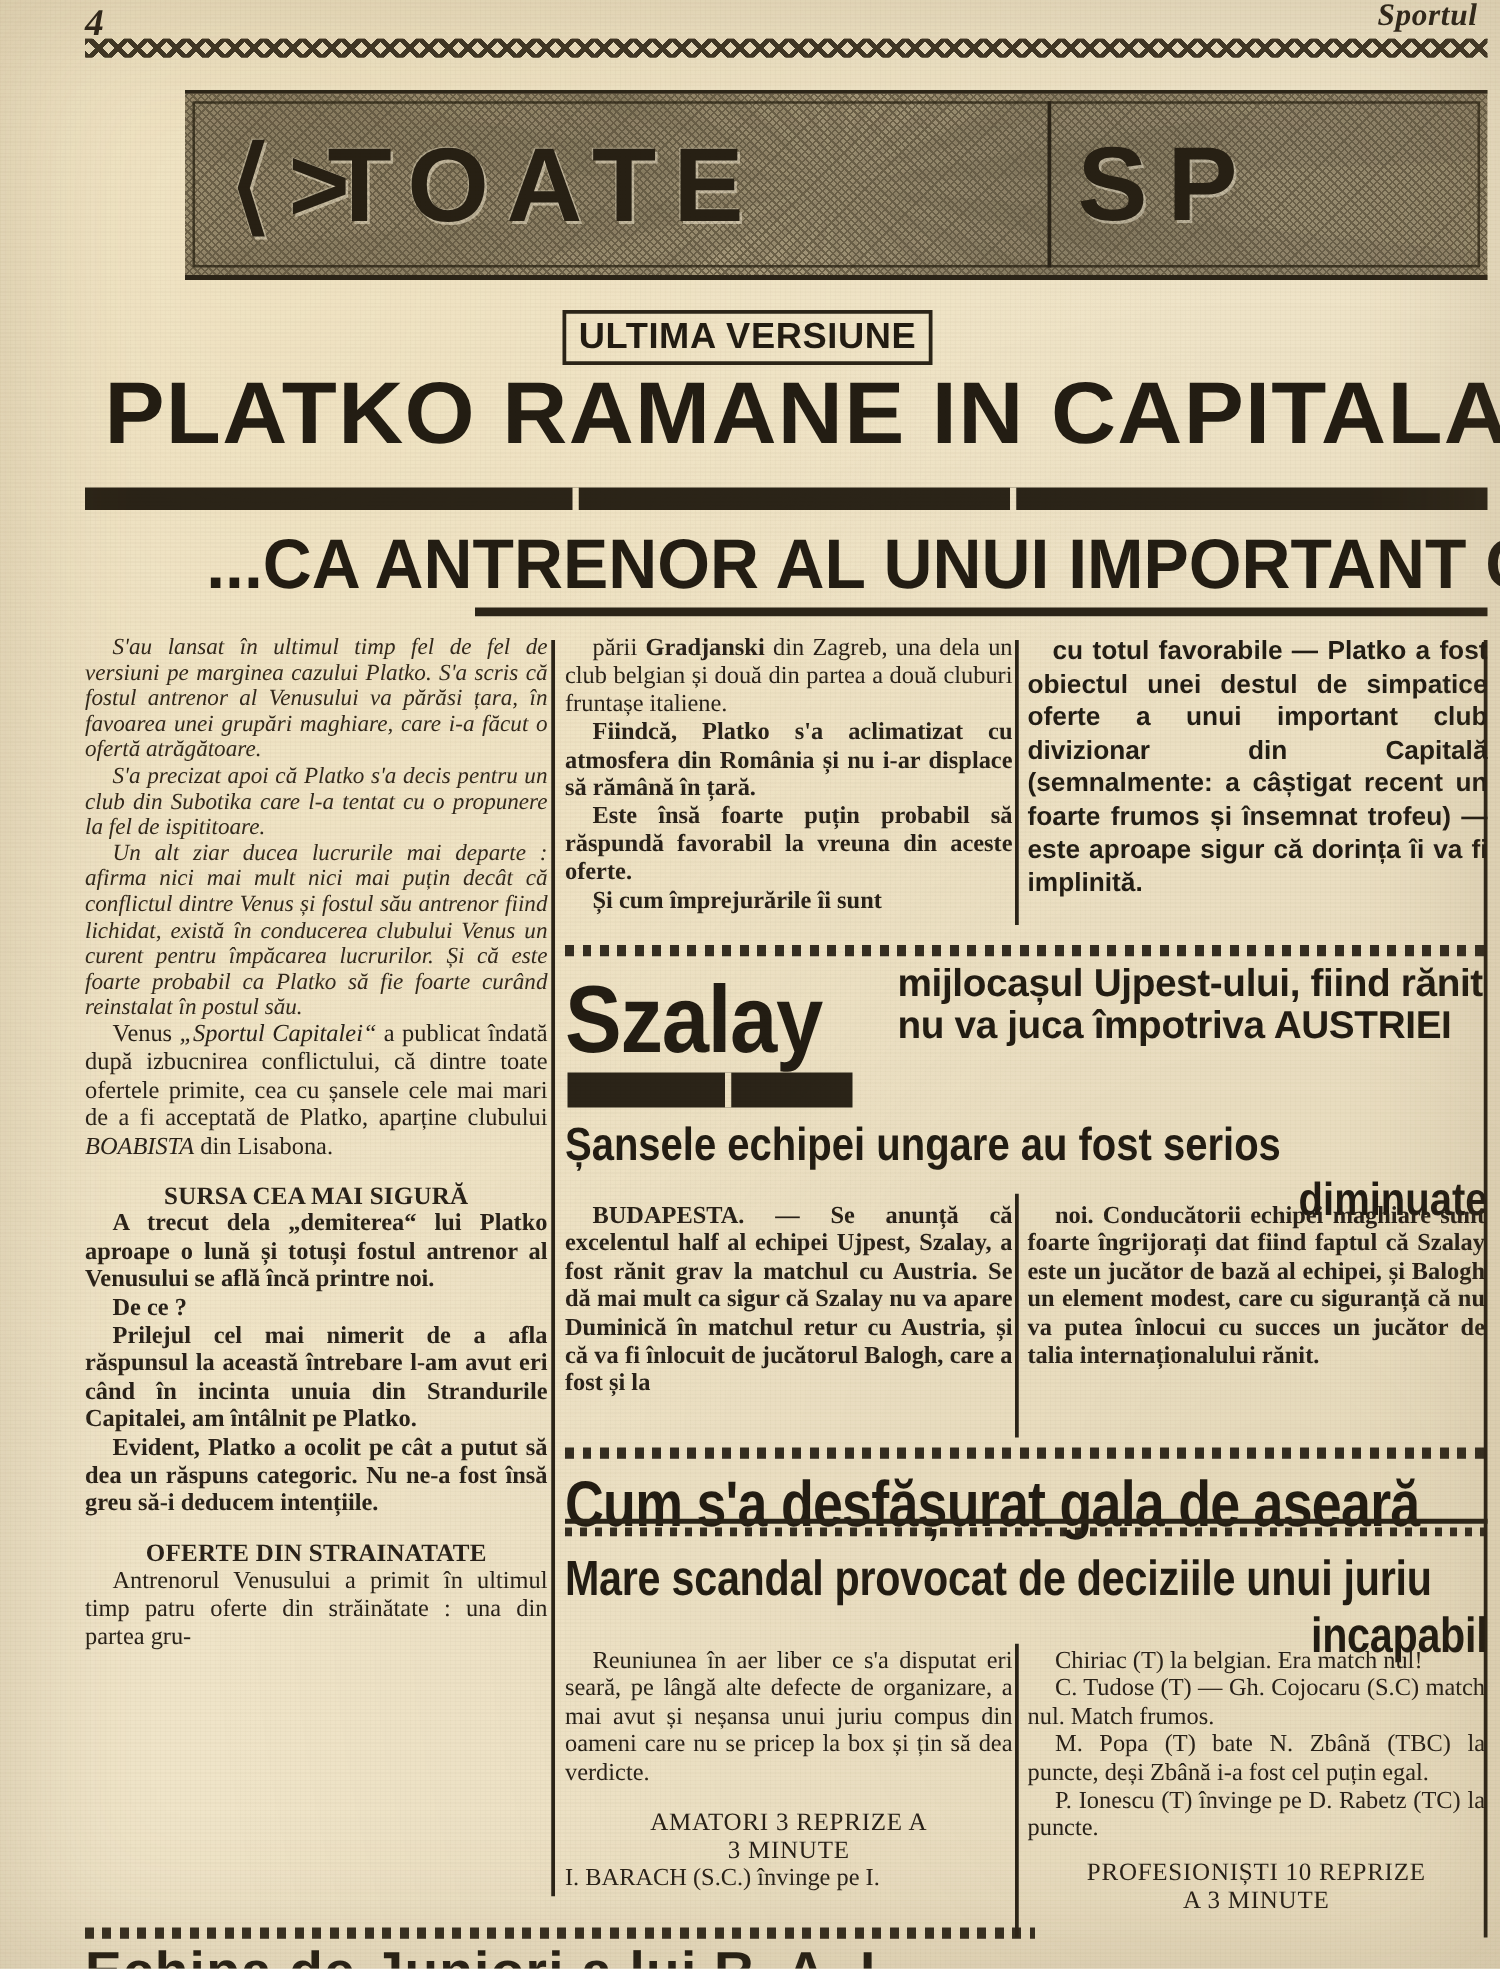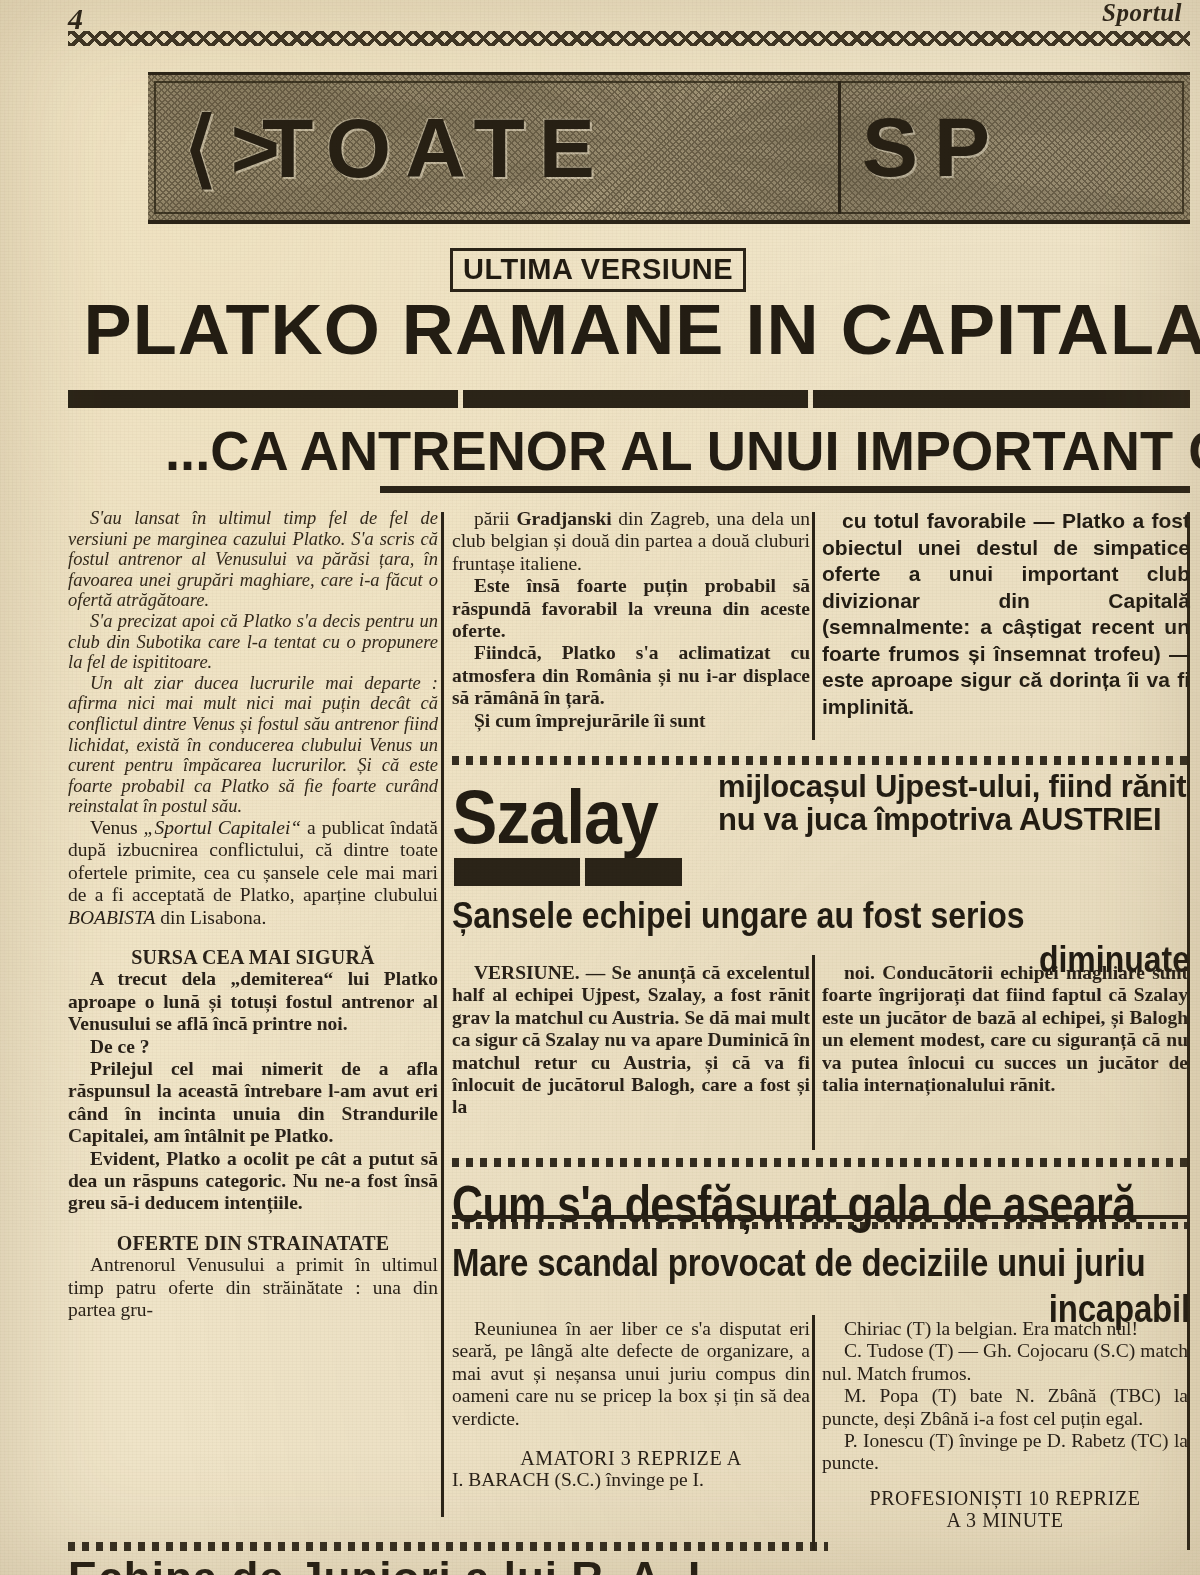--- a/index.html
+++ b/index.html
@@ -187,57 +187,58 @@
     <p class="rom bld">A trecut dela „demiterea“ lui Platko aproape o lună și totuși fostul antrenor al Venusului se află încă printre noi.</p>
     <p class="rom bld">De ce ?</p>
     <p class="rom bld">Prilejul cel mai nimerit de a afla răspunsul la această întrebare l-am avut eri când în incinta unuia din Strandurile Capitalei, am întâlnit pe Platko.</p>
     <p class="rom bld">Evident, Platko a ocolit pe cât a putut să dea un răspuns categoric. Nu ne-a fost însă greu să-i deducem intențiile.</p>
     <p class="rom sub">OFERTE DIN STRAINATATE</p>
     <p class="rom">Antrenorul Venusului a primit în ultimul timp patru oferte din străinătate : una din partea gru-</p>
   </div>
 
   <div class="col c2">
     <p class="rom"><span>pării </span><b>Gradjanski</b><span> din Zagreb, una dela un club belgian și două din partea a două cluburi fruntașe italiene.</span></p>
+    <p class="rom bld">Fiindcă, Platko s'a aclimatizat cu atmosfera din România și nu i-ar displace să rămână în țară.</p>
     <p class="rom bld">Este însă foarte puțin probabil să răspundă favorabil la vreuna din aceste oferte.</p>
-    <p class="rom bld">Fiindcă, Platko s'a aclimatizat cu atmosfera din România și nu i-ar displace să rămână în țară.</p>
     <p class="rom bld">Și cum împrejurările îi sunt</p>
   </div>
 
   <div class="col c3">
     <p class="sans">cu totul favorabile — Platko a fost obiectul unei destul de simpatice oferte a unui important club divizionar din Capitală (semnalmente: a câștigat recent un foarte frumos și însemnat trofeu) — este aproape sigur că dorința îi va fi implinită.</p>
   </div>
 
   <div class="checker" style="left:452px;top:756px;width:738px;"></div>
   <div class="szalay">Szalay</div>
   <div class="szblack"></div>
   <div class="szhead">mijlocașul Ujpest-ului, fiind rănit nu va juca împotriva AUSTRIEI</div>
   <div class="szsub">
     <span>Șansele echipei ungare au fost serios</span>
     <span class="r2">diminuate</span>
   </div>
 
   <div class="col" style="left:452px;top:962px;width:358px;">
-    <p class="rom bld"><b>VERSIUNE. —</b><span> Se anunță că excelentul half al echipei Ujpest, Szalay, a fost rănit grav la matchul cu Austria. Se dă mai mult ca sigur că Szalay nu va apare Duminică în matchul retur cu Austria, și că va fi înlocuit de jucătorul Balogh, care a fost și la</span></p>
+    <p class="rom bld"><b>BUDAPESTA. —</b><span> Se anunță că excelentul half al echipei Ujpest, Szalay, a fost rănit grav la matchul cu Austria. Se dă mai mult ca sigur că Szalay nu va apare Duminică în matchul retur cu Austria, și că va fi înlocuit de jucătorul Balogh, care a fost și la</span></p>
   </div>
   <div class="col" style="left:822px;top:962px;width:366px;">
     <p class="rom bld">noi. Conducătorii echipei maghiare sunt foarte îngrijorați dat fiind faptul că Szalay este un jucător de bază al echipei, și Balogh un element modest, care cu siguranță că nu va putea înlocui cu succes un jucător de talia internaționalului rănit.</p>
   </div>
 
   <div class="checker" style="left:452px;top:1158px;width:738px;"></div>
   <div class="galahead">Cum s'a desfășurat gala de aseară</div>
   <div class="galarule"></div>
   <div class="checker thin" style="left:452px;top:1222px;width:738px;"></div>
   <div class="scandal">
     <span>Mare scandal provocat de deciziile unui juriu</span>
     <span class="r2">incapabil</span>
   </div>
 
   <div class="col" style="left:452px;top:1318px;width:358px;">
     <p class="rom">Reuniunea în aer liber ce s'a disputat eri seară, pe lângă alte defecte de organizare, a mai avut și neșansa unui juriu compus din oameni care nu se pricep la box și țin să dea verdicte.</p>
     <p class="rom sub" style="font-weight:normal;letter-spacing:.6px;">AMATORI 3 REPRIZE A</p>
+    <p class="rom sub" style="font-weight:normal;letter-spacing:.6px;margin-top:0;">3 MINUTE</p>
     <p class="rom" style="text-indent:0;">I. BARACH (S.C.) învinge pe I.</p>
   </div>
 
   <div class="col" style="left:822px;top:1318px;width:366px;">
     <p class="rom">Chiriac (T) la belgian. Era match nul!</p>
     <p class="rom">C. Tudose (T) — Gh. Cojocaru (S.C) match nul. Match frumos.</p>
     <p class="rom">M. Popa (T) bate N. Zbână (TBC) la puncte, deși Zbână i-a fost cel puțin egal.</p>
     <p class="rom">P. Ionescu (T) învinge pe D. Rabetz (TC) la puncte.</p>
     <p class="rom sub" style="font-weight:normal;letter-spacing:.6px;margin-top:12px;">PROFESIONIȘTI 10 REPRIZE</p>
     <p class="rom sub" style="font-weight:normal;letter-spacing:.6px;margin-top:0;">A 3 MINUTE</p>

